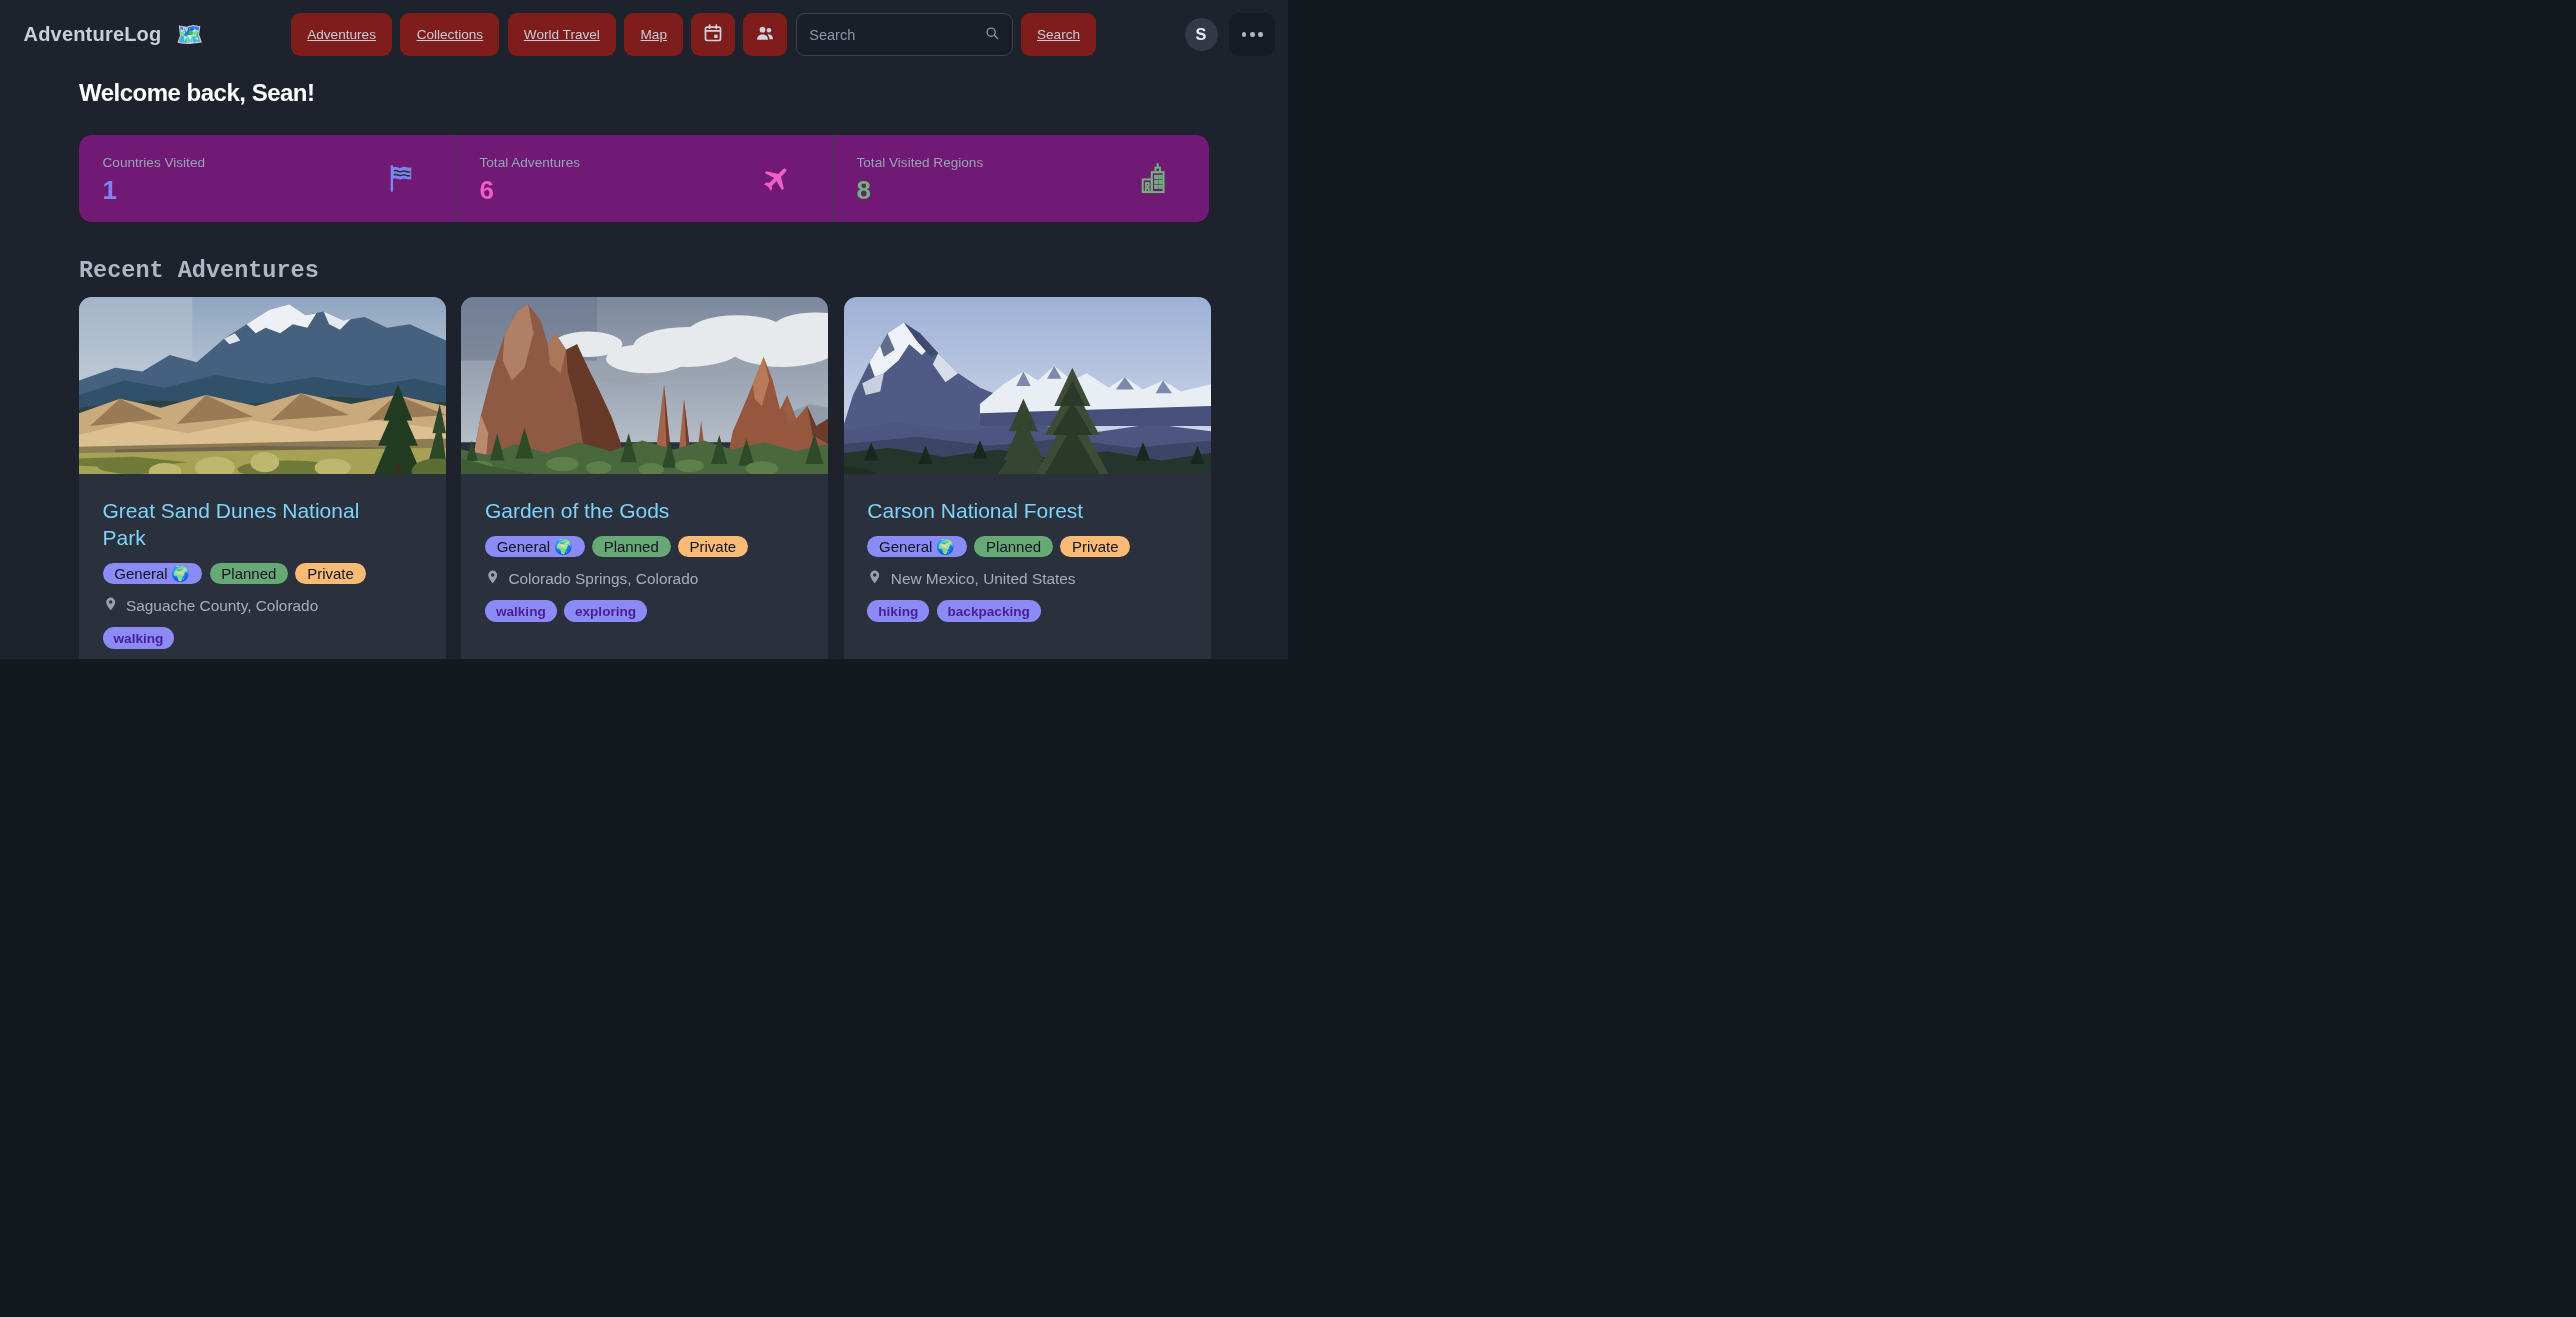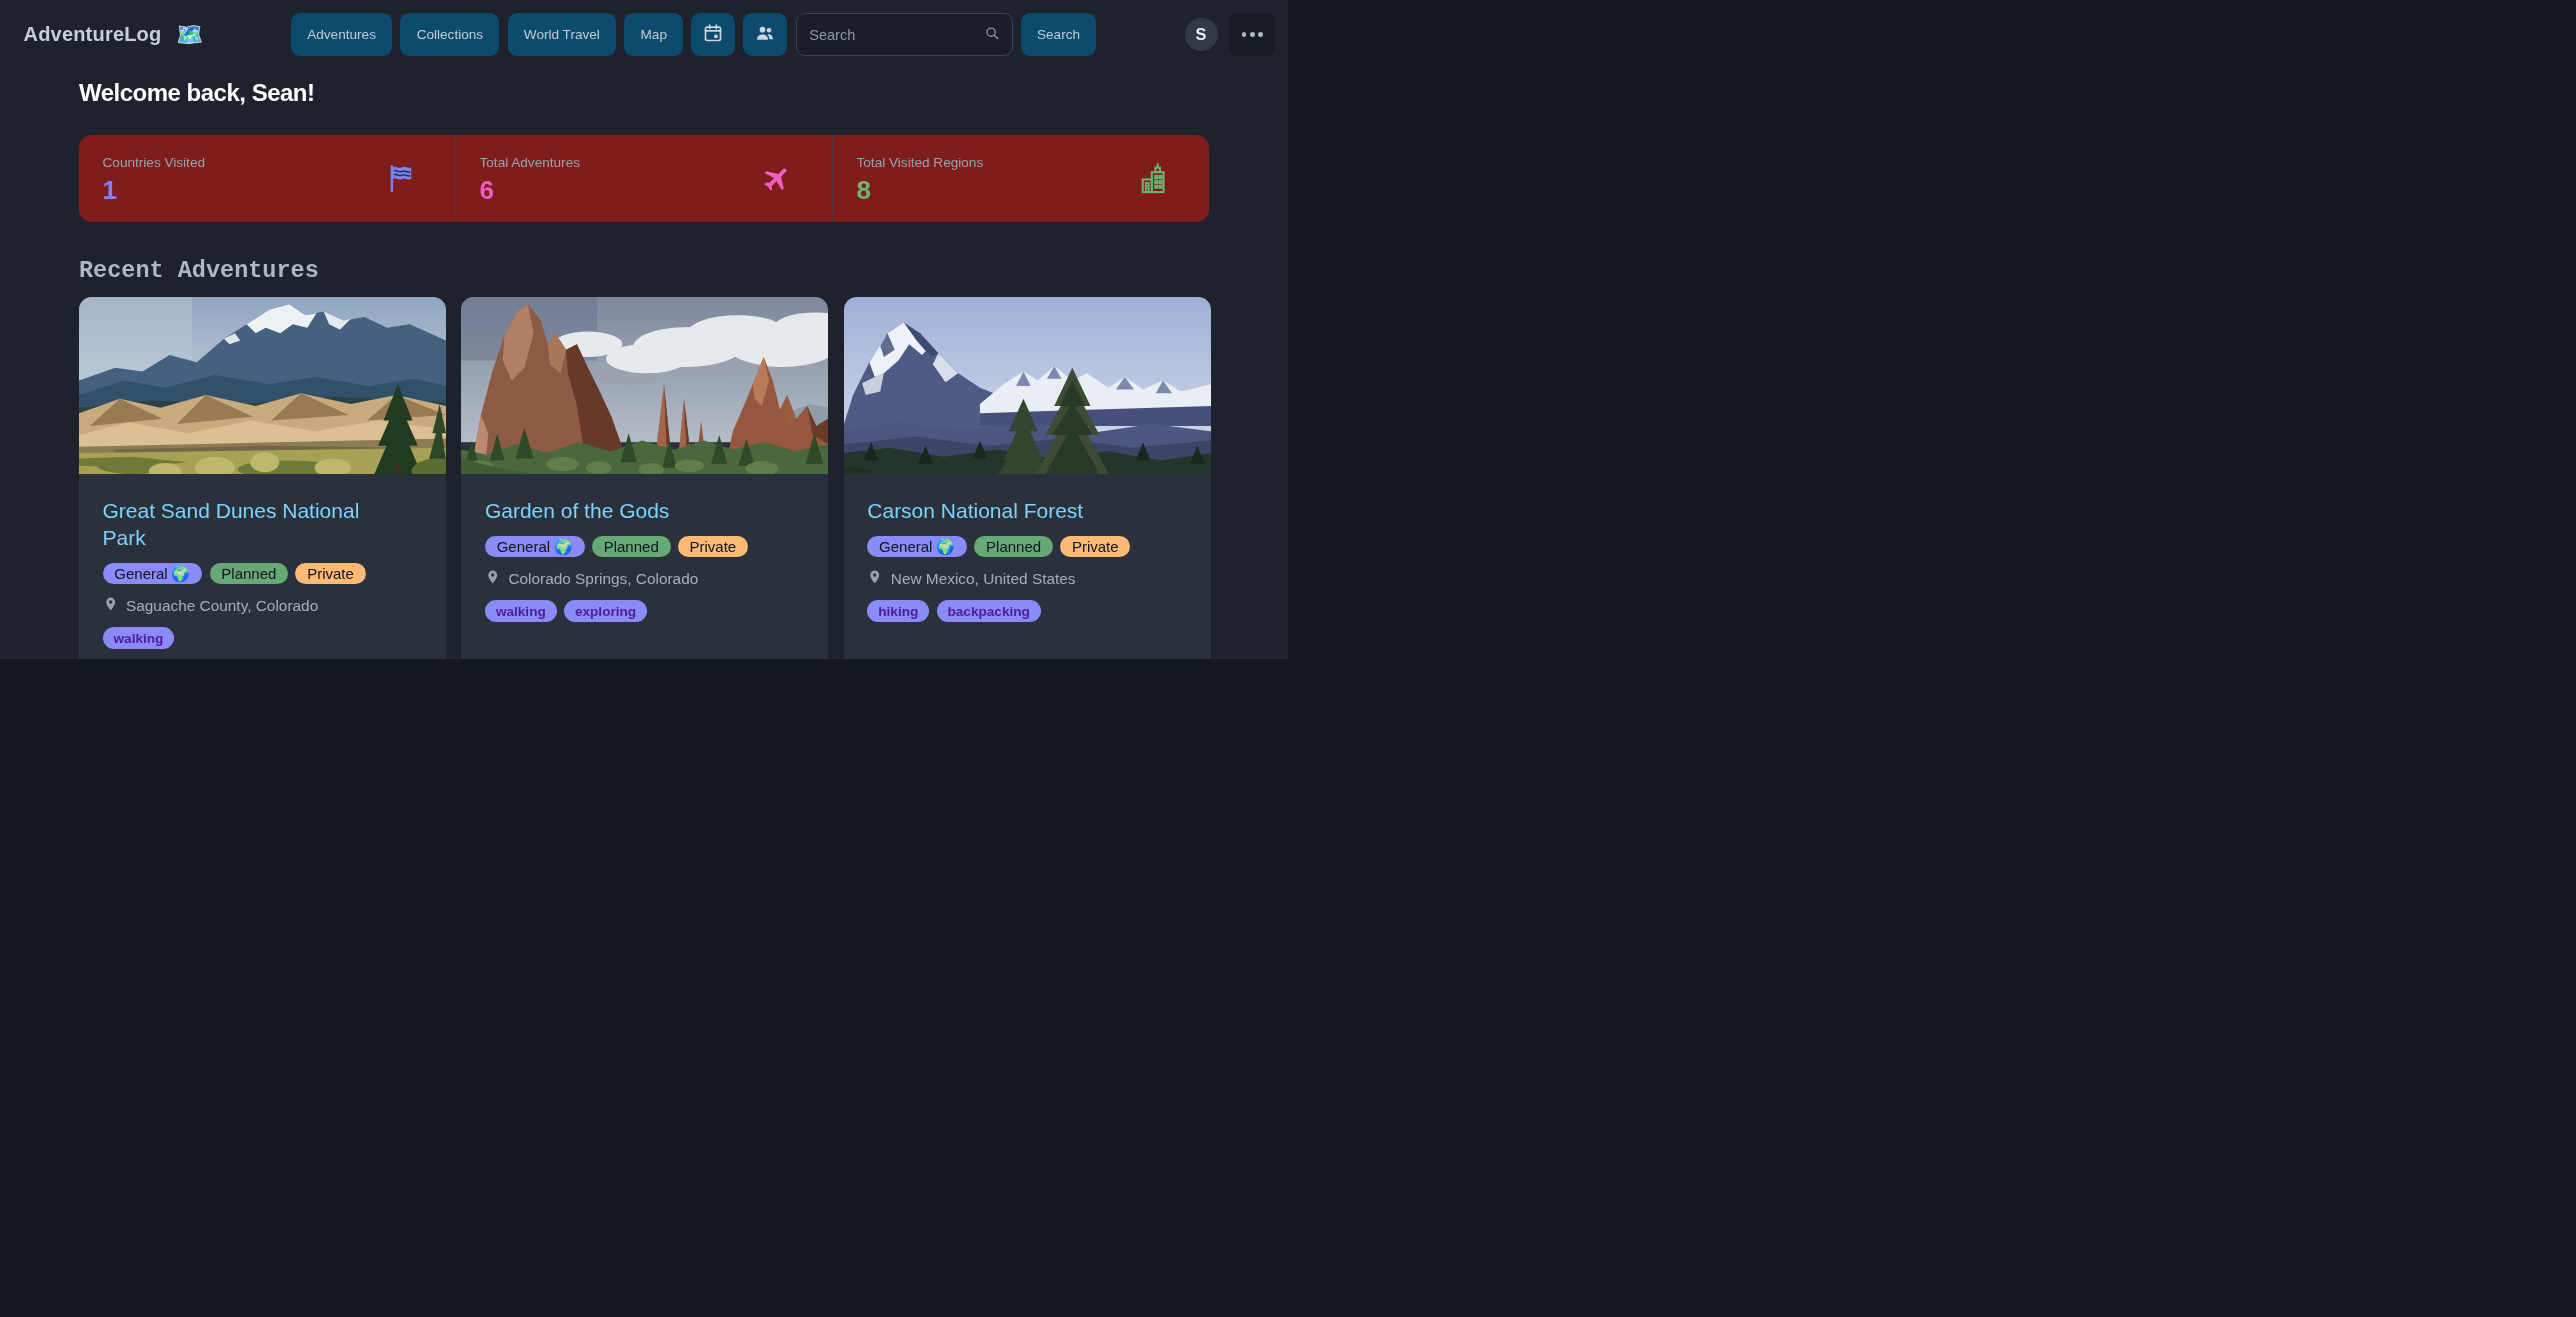--- a/index.html
+++ b/index.html
@@ -6,43 +6,43 @@
   html,body { background:#14181f; }
   body { font-family:"Liberation Sans","DejaVu Sans",sans-serif; }
   .screen { position:relative; width:1288px; height:659px; background:#1d222c; overflow:hidden; }
 
   
   .navbar { display:flex; align-items:center; height:69px; padding:0 12.7px 0 23.5px; }
   .logo { display:flex; align-items:center; gap:15px; cursor:pointer; }
   .logo-text { font-size:20px; font-weight:700; color:#c9cfd9; letter-spacing:0.2px; }
   .logo-emoji { font-size:22px; line-height:1; }
   .nav-links { display:flex; gap:8.1px; margin-left:87px; }
-  .nav-btn { height:43px; padding:0 16.3px; background:#0c4a6e; border:none; border-radius:9px;
+  .nav-btn { height:43px; padding:0 16.3px; background:#7f1d1d; border:none; border-radius:9px;
              color:#c6ccd6; font-size:13.6px; font-family:inherit; display:flex; align-items:center;
-             justify-content:center; cursor:pointer; white-space:nowrap; }
+             justify-content:center; cursor:pointer; white-space:nowrap;text-decoration:underline; }
   .nav-btn.icon-only { width:44px; padding:0; }
   .search-wrap { display:flex; align-items:center; margin-left:8.1px; width:217px; height:43px;
                  background:#191e28; border:0.9px solid #3a4250; border-radius:9px; padding:0 11px 0 12.7px; }
   .search-wrap input { flex:1; min-width:0; background:transparent; border:none; outline:none;
                        color:#c6ccd6; font-size:14.5px; font-family:inherit; }
   .search-wrap input::placeholder { color:#8d96a7; }
   .search-btn { margin-left:8.1px; }
   .right-zone { margin-left:auto; display:flex; align-items:center; gap:11.8px; }
   .avatar { width:33px; height:33px; border-radius:50%; background:#323a48; color:#eceef2;
             font-size:16.3px; font-weight:600; display:flex; align-items:center; justify-content:center; cursor:pointer; }
   .more-btn { width:46px; height:43px; background:#171b23; border:none; border-radius:9px;
               display:flex; align-items:center; justify-content:center; gap:3.6px; cursor:pointer; }
   .more-btn i { width:4.5px; height:4.5px; border-radius:50%; background:#aeb5c2; display:block; }
 
   
   .main { padding:0 79px; }
   .welcome { margin-top:4px; font-size:24px; line-height:40px; font-weight:800;
              letter-spacing:-0.5px; color:#ffffff; }
 
-  .stats { margin-top:22px; display:flex; height:87px; background:#7f1d1d; border-radius:12.7px; }
+  .stats { margin-top:22px; display:flex; height:87px; background:#701a75; border-radius:12.7px; }
   .stat { flex:1; display:flex; align-items:center; padding:0 40px 0 23.5px; }
   .stat + .stat { border-left:0.9px solid #39404c; }
   .stat-info { display:flex; flex-direction:column; padding-top:1.8px; }
   .stat-label { font-size:13.6px; color:#98a2b2; }
   .stat-value { margin-top:6.3px; font-size:26px; font-weight:800; line-height:27px; }
   .stat-icon { margin-left:auto; display:flex; align-items:center; }
 
   .section-title { margin-top:34px; font-size:23.5px; line-height:29px; font-weight:600; color:#aeb7c4;font-family:Liberation Mono, monospace; }
 
   .cards { margin-top:11.8px; display:flex; gap:15.4px; }

